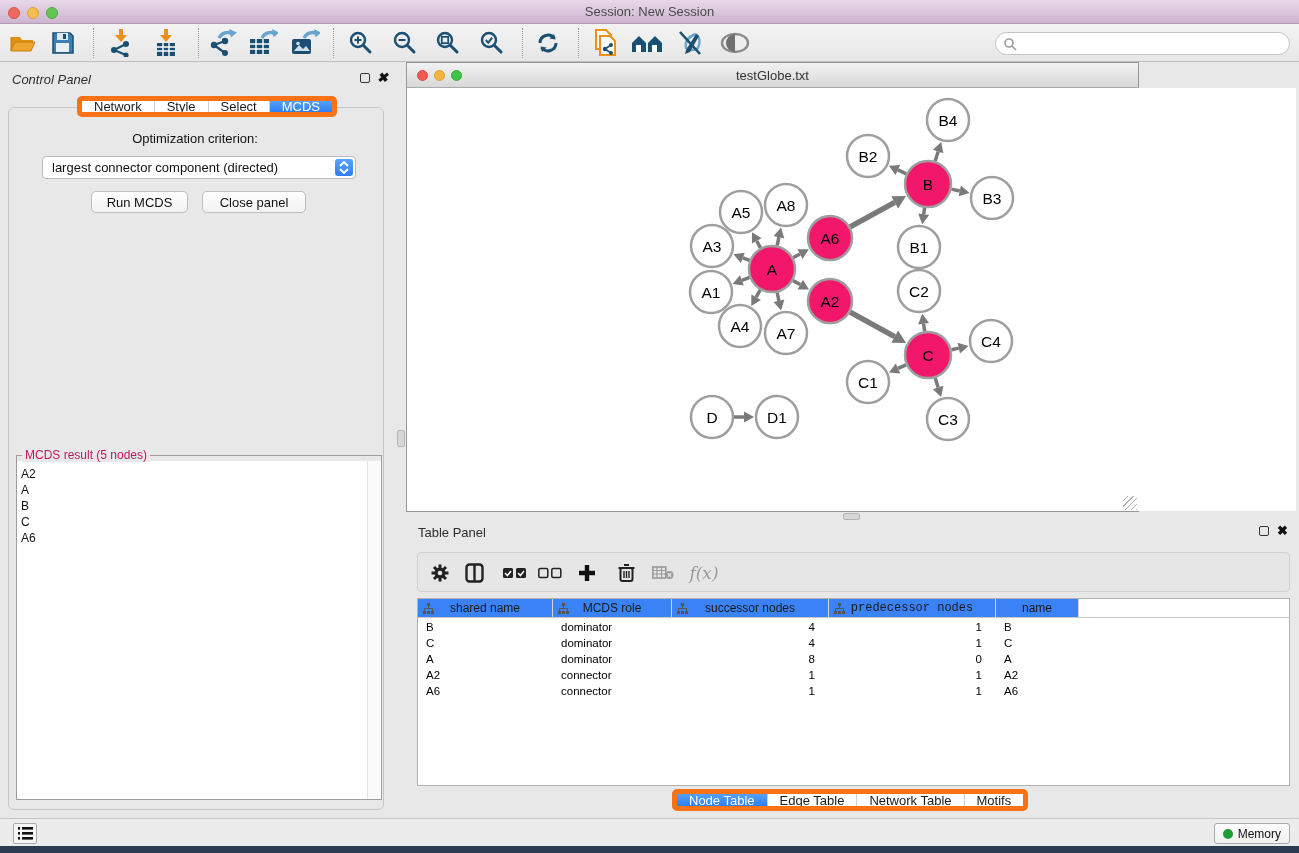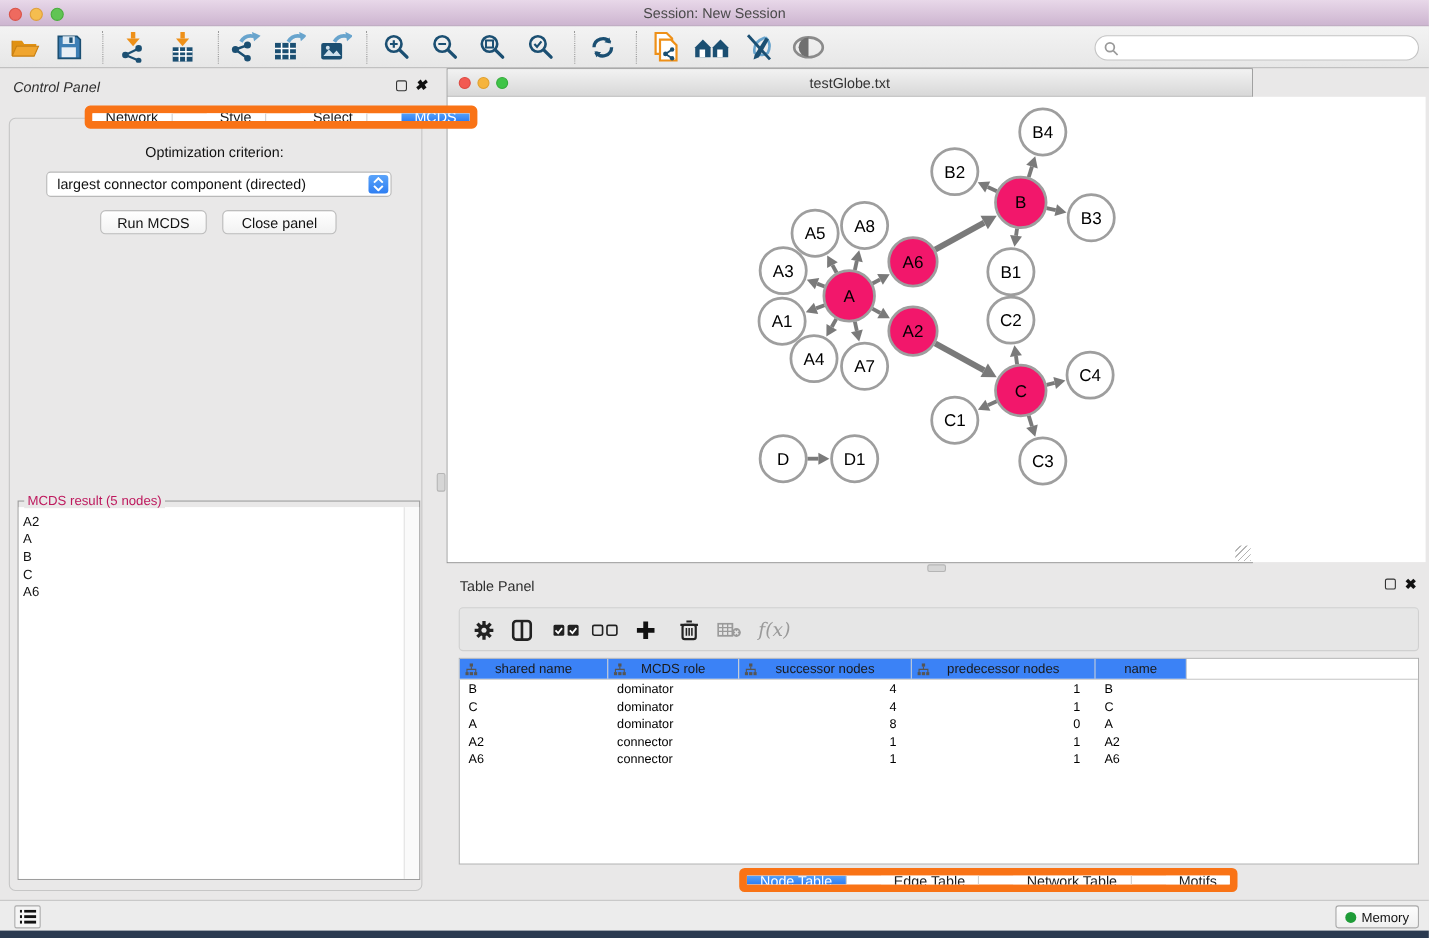--- a/index.html
+++ b/index.html
@@ -28,22 +28,22 @@
 
   
   .cp-header { position:absolute; left:0; top:62px; width:390px; height:34px;font-style:italic; }
   .panel-title { font-size:13px; color:#2e2e2e; position:absolute; left:12px; top:10px; }
   .float-btn { position:absolute; top:11px; width:10px; height:10px; border:1.5px solid #333; border-radius:2px; }
   .close-btn { position:absolute; top:8px; font-size:13px; font-weight:bold; color:#111; }
 
   .cp-content { position:absolute; left:8px; top:107px; width:376px; height:703px;
     border:1px solid #c6c6c6; border-radius:6px; background:#e9e8e8; }
 
-  .seg { position:absolute; display:flex; height:21px; border:7px solid #f97316;
-    border-radius:5px; overflow:hidden; background:#ffffff; z-index:5;gap:31px; }
+  .seg { position:absolute; display:flex; height:21px; border:5px solid #f97316;
+    border-radius:5px; overflow:hidden; background:#f9a8d4; z-index:5; }
   .seg .seg-tab { height:100%; display:flex; align-items:center; justify-content:center;
     font-size:13px; color:#1a1a1a; background:#fff; border-right:1px solid #cfcfcf; padding:0 12px; cursor:default; }
   .seg .seg-tab:last-child { border-right:none; }
   .seg .seg-tab.active { background:linear-gradient(#55a1f9,#2e7ef2); color:#fff; }
 
   .opt-label { position:absolute; left:0; top:131px; width:390px; text-align:center; font-size:13px; color:#111; }
   .dropdown { position:absolute; left:42px; top:156px; width:314px; height:23px; background:#fff;
     border:1px solid #b9b9b9; border-radius:4px; font-size:13px; color:#111;
     display:flex; align-items:center; padding-left:9px; }
   .dd-stepper { position:absolute; right:2px; top:2px; width:18px; height:17px; border-radius:3px;
@@ -497,21 +497,21 @@
       <div class="th" style="width: 157px;">
         <svg class="th-icon" width="11" height="11" viewBox="0 0 11 11">
           <rect x="4" y="0" width="3" height="3" fill="#555"></rect>
           <path d="M5.5 3 v2.5 M1.5 8 V5.5 H9.5 V8" stroke="#555" stroke-width="1" fill="none"></path>
           <rect x="0" y="8" width="3" height="3" fill="#555"></rect>
           <rect x="4" y="8" width="3" height="3" fill="#555"></rect>
           <rect x="8" y="8" width="3" height="3" fill="#555"></rect>
         </svg>
         <span>successor nodes</span>
       </div>
-      <div class="th" style="width: 167px;">
+      <div class="th" style="width: 167px; font-family: Liberation Mono, monospace;">
         <svg class="th-icon" width="11" height="11" viewBox="0 0 11 11">
           <rect x="4" y="0" width="3" height="3" fill="#555"></rect>
           <path d="M5.5 3 v2.5 M1.5 8 V5.5 H9.5 V8" stroke="#555" stroke-width="1" fill="none"></path>
           <rect x="0" y="8" width="3" height="3" fill="#555"></rect>
           <rect x="4" y="8" width="3" height="3" fill="#555"></rect>
           <rect x="8" y="8" width="3" height="3" fill="#555"></rect>
         </svg>
         <span>predecessor nodes</span>
       </div>
       <div class="th" style="width: 83px;">

